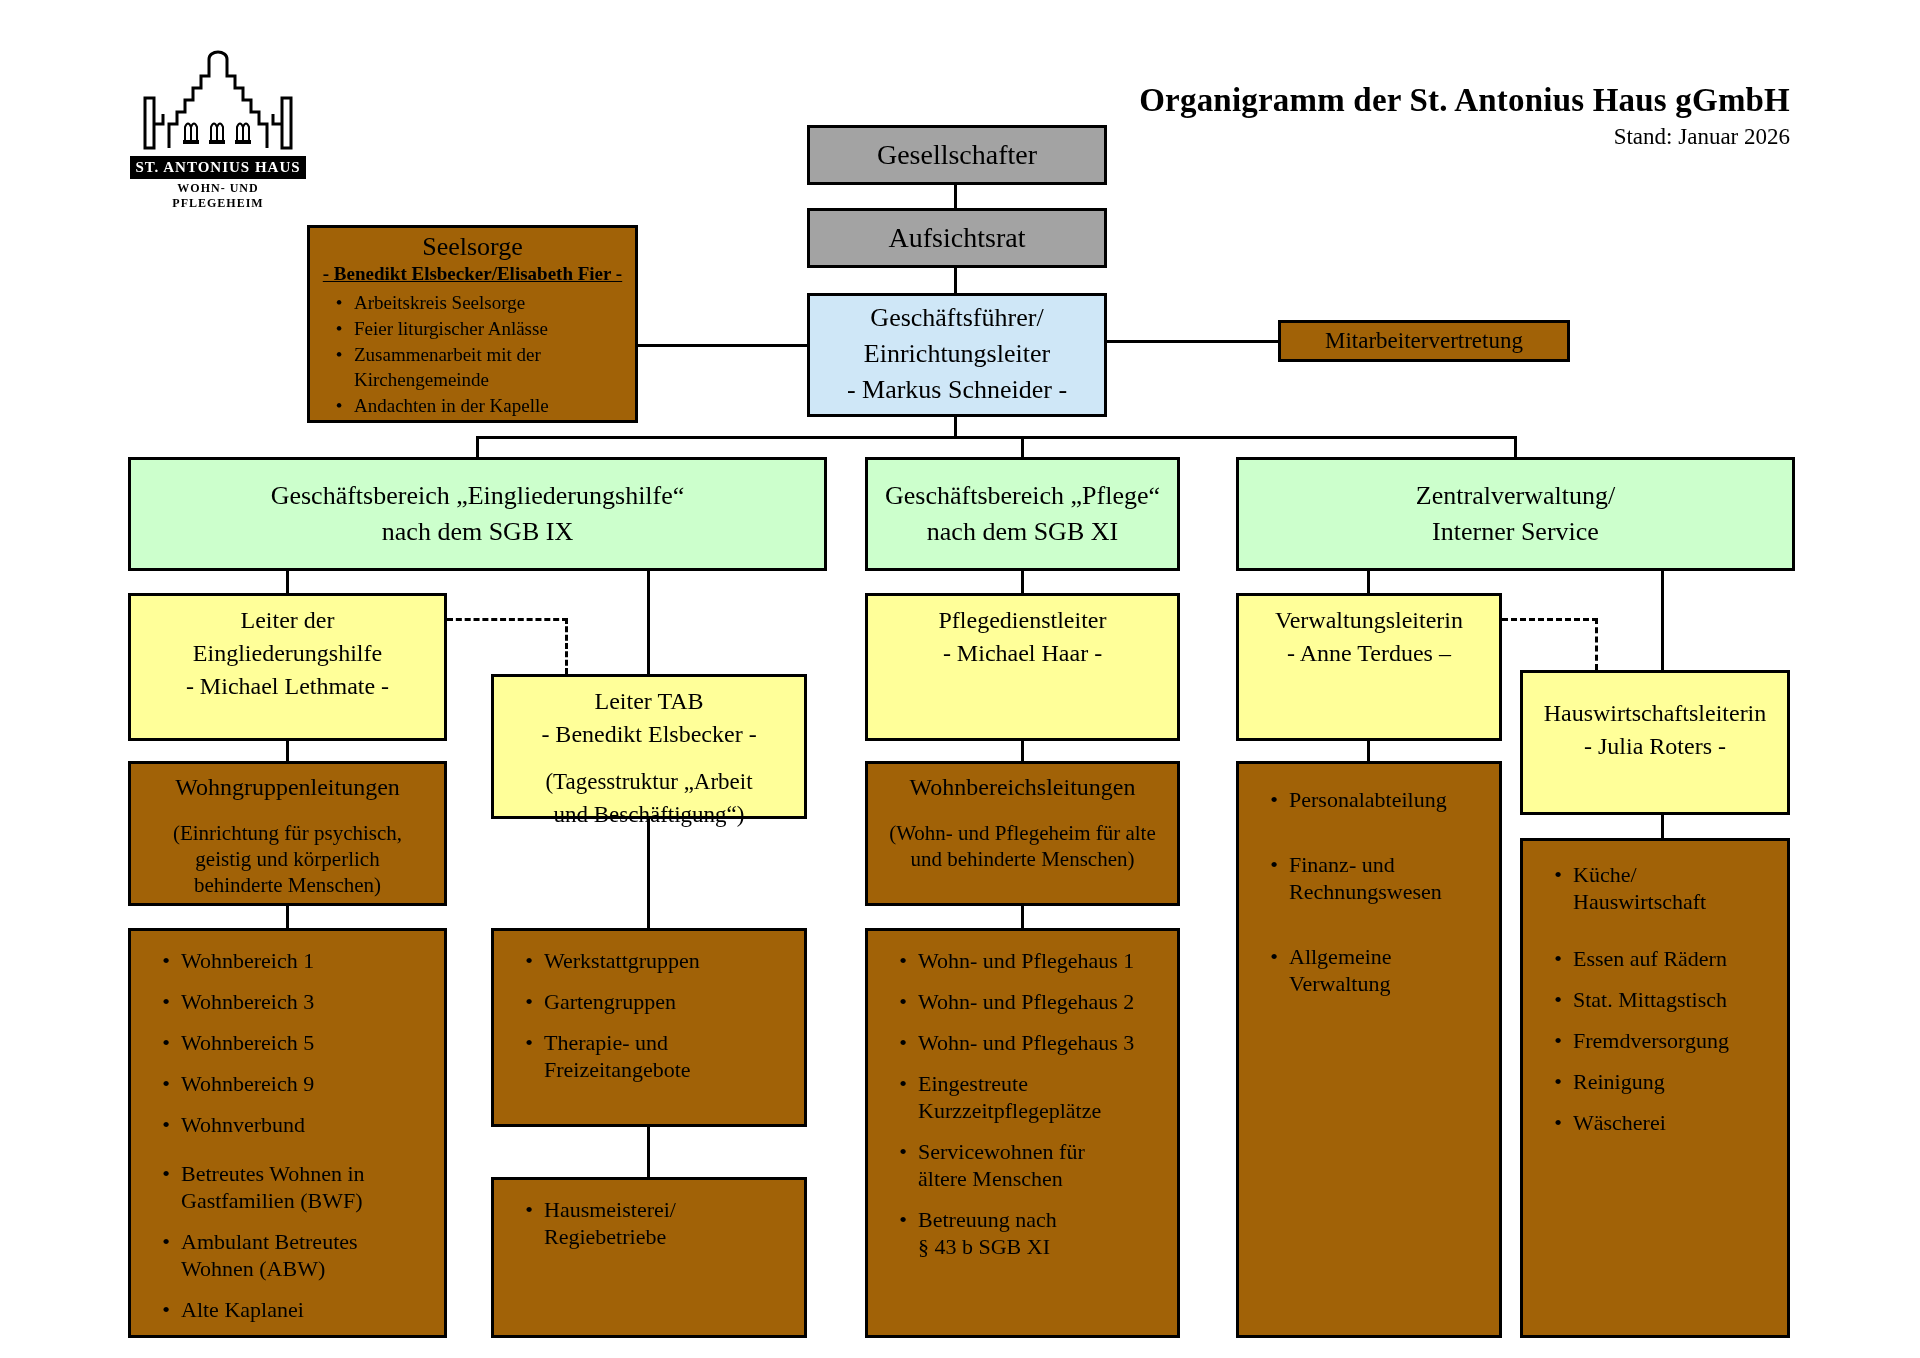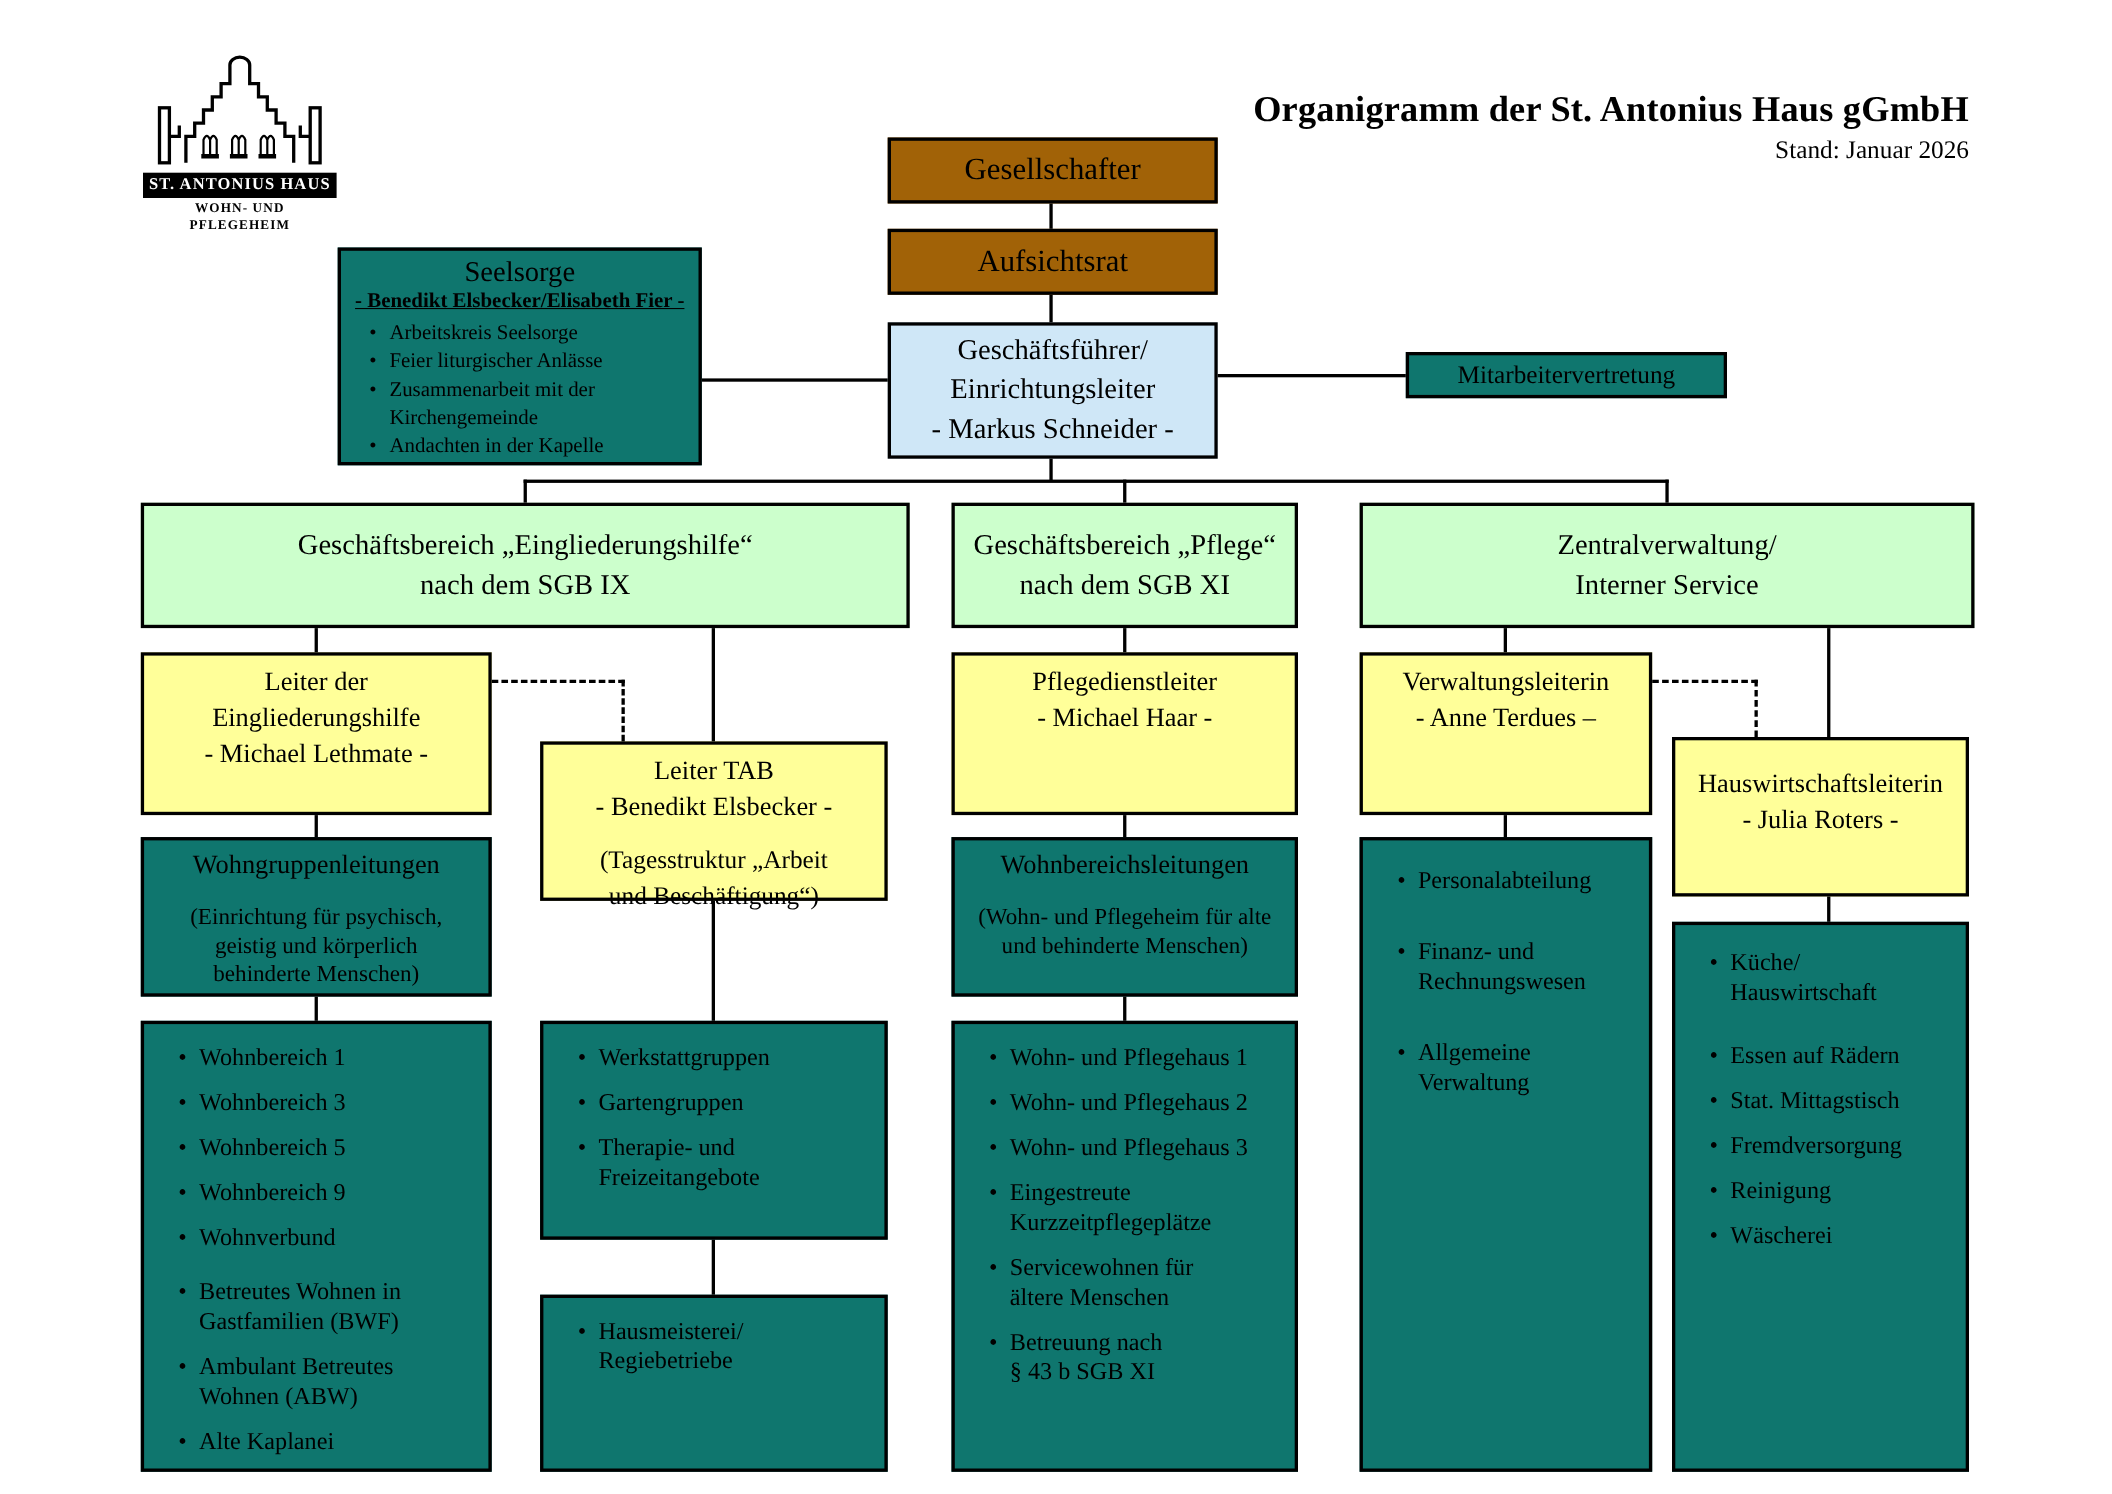--- a/index.html
+++ b/index.html
@@ -1,21 +1,21 @@
 <!DOCTYPE html>
 <html><head>
 <meta charset="utf-8">
 <style>
   html,body{margin:0;padding:0;background:#ffffff;}
   #canvas{
     position:relative;width:1920px;height:1358px;background:#ffffff;overflow:hidden;
     font-family:"Liberation Serif","DejaVu Serif",serif;color:#000;
   }
-  .box{position:absolute;border:3px solid #000;box-sizing:border-box;background:#a16207;}
-  .gray{background:#0f766e;}
+  .box{position:absolute;border:3px solid #000;box-sizing:border-box;background:#a3a3a3;}
+  .gray{background:#a16207;}
   .green{background:#ccffcc;}
   .yellow{background:#ffff99;}
   .blue{background:#cfe7f7;}
   .pre{white-space:pre-line;}
   .flexcenter{display:flex;align-items:center;justify-content:center;text-align:center;}
   .topcenter{text-align:center;}
   
   .lv{position:absolute;width:3px;background:#000;}
   .lh{position:absolute;height:3px;background:#000;}
   .dv{position:absolute;width:0;border-left:3px dashed #000;}

